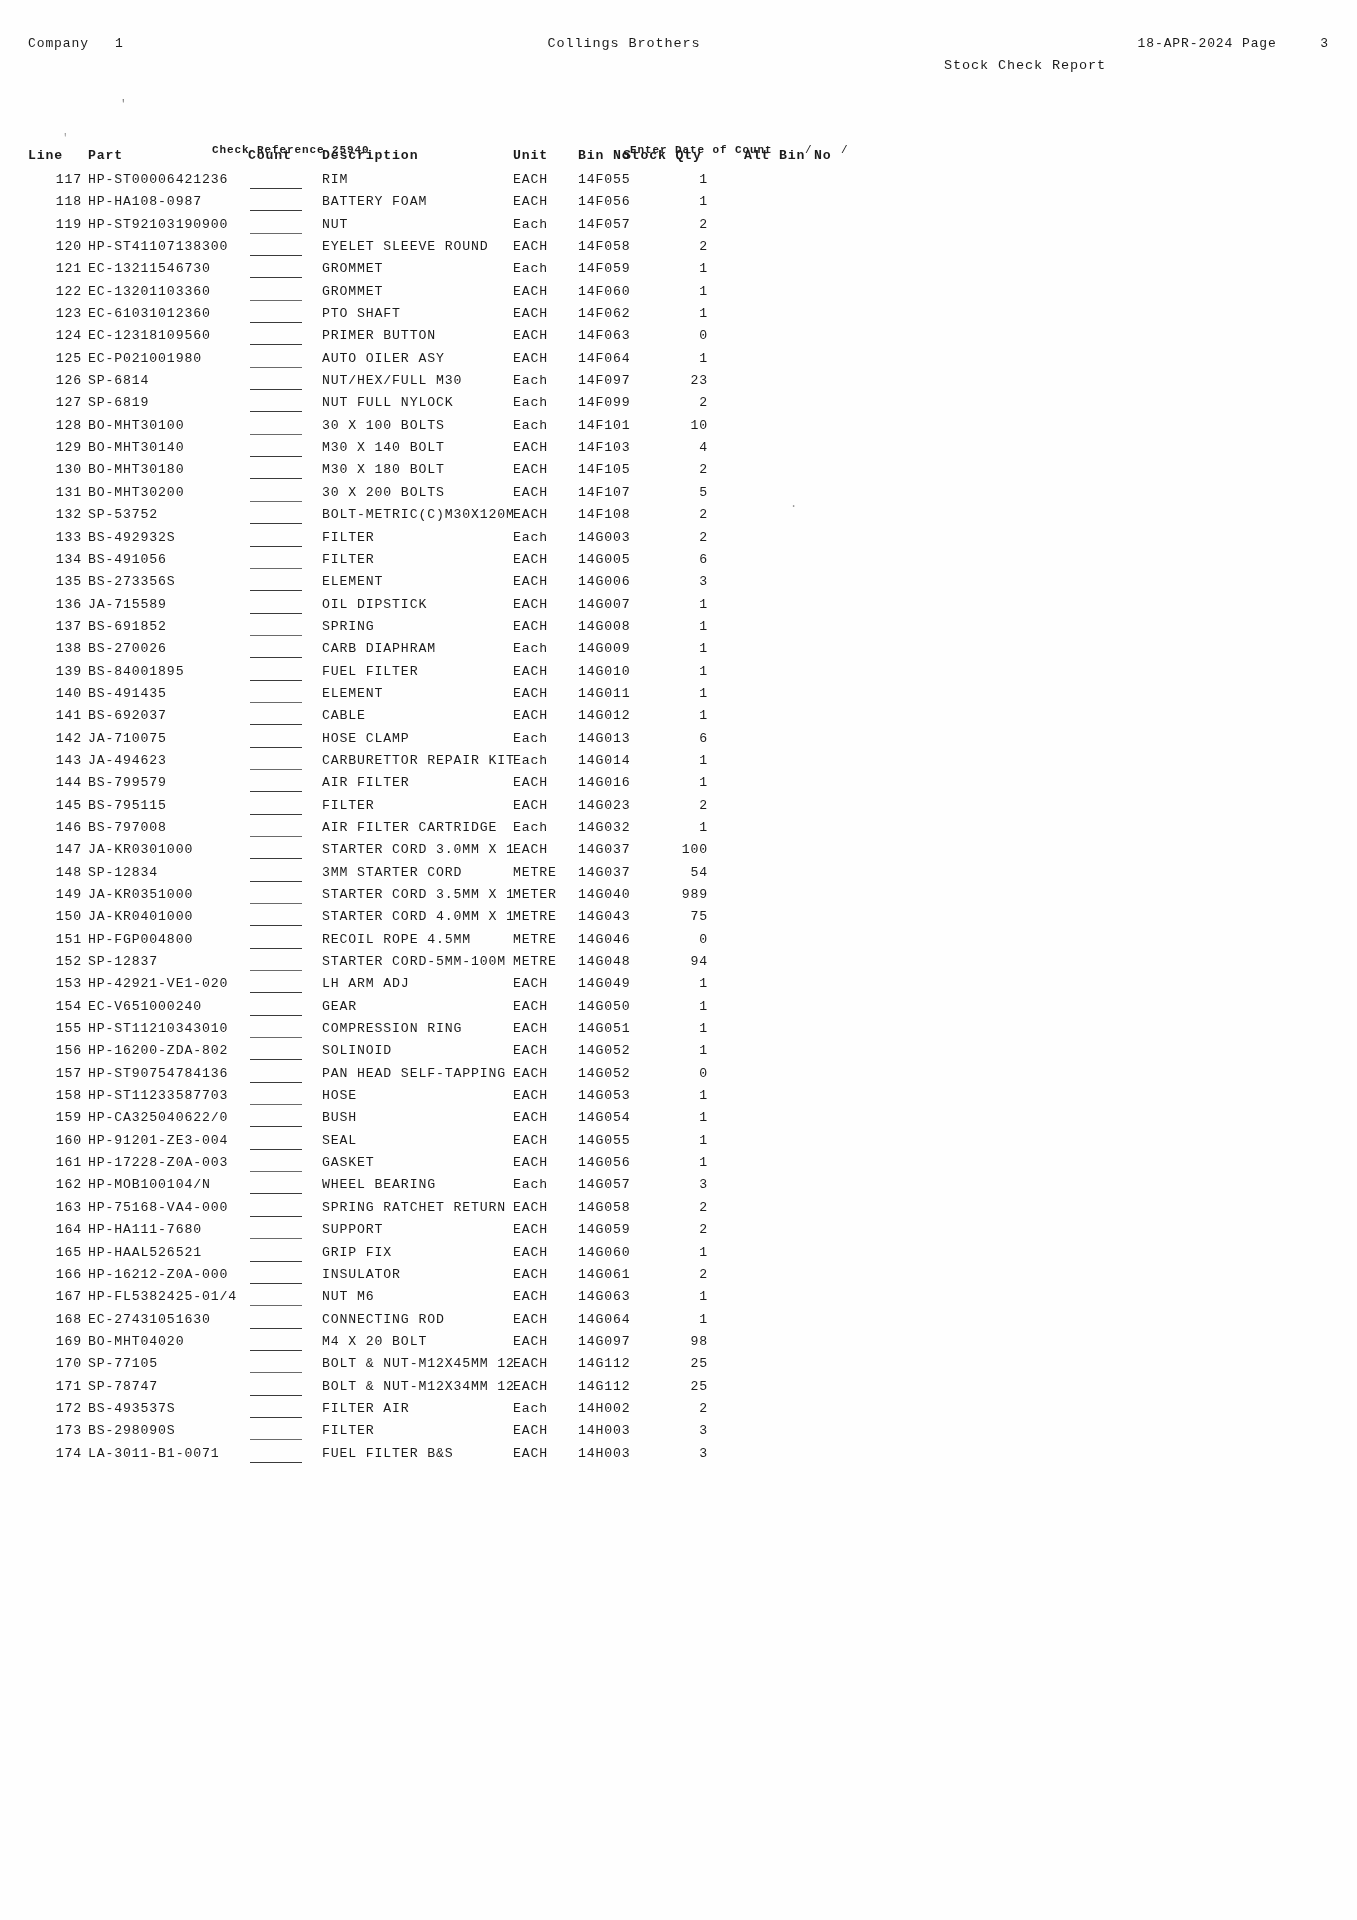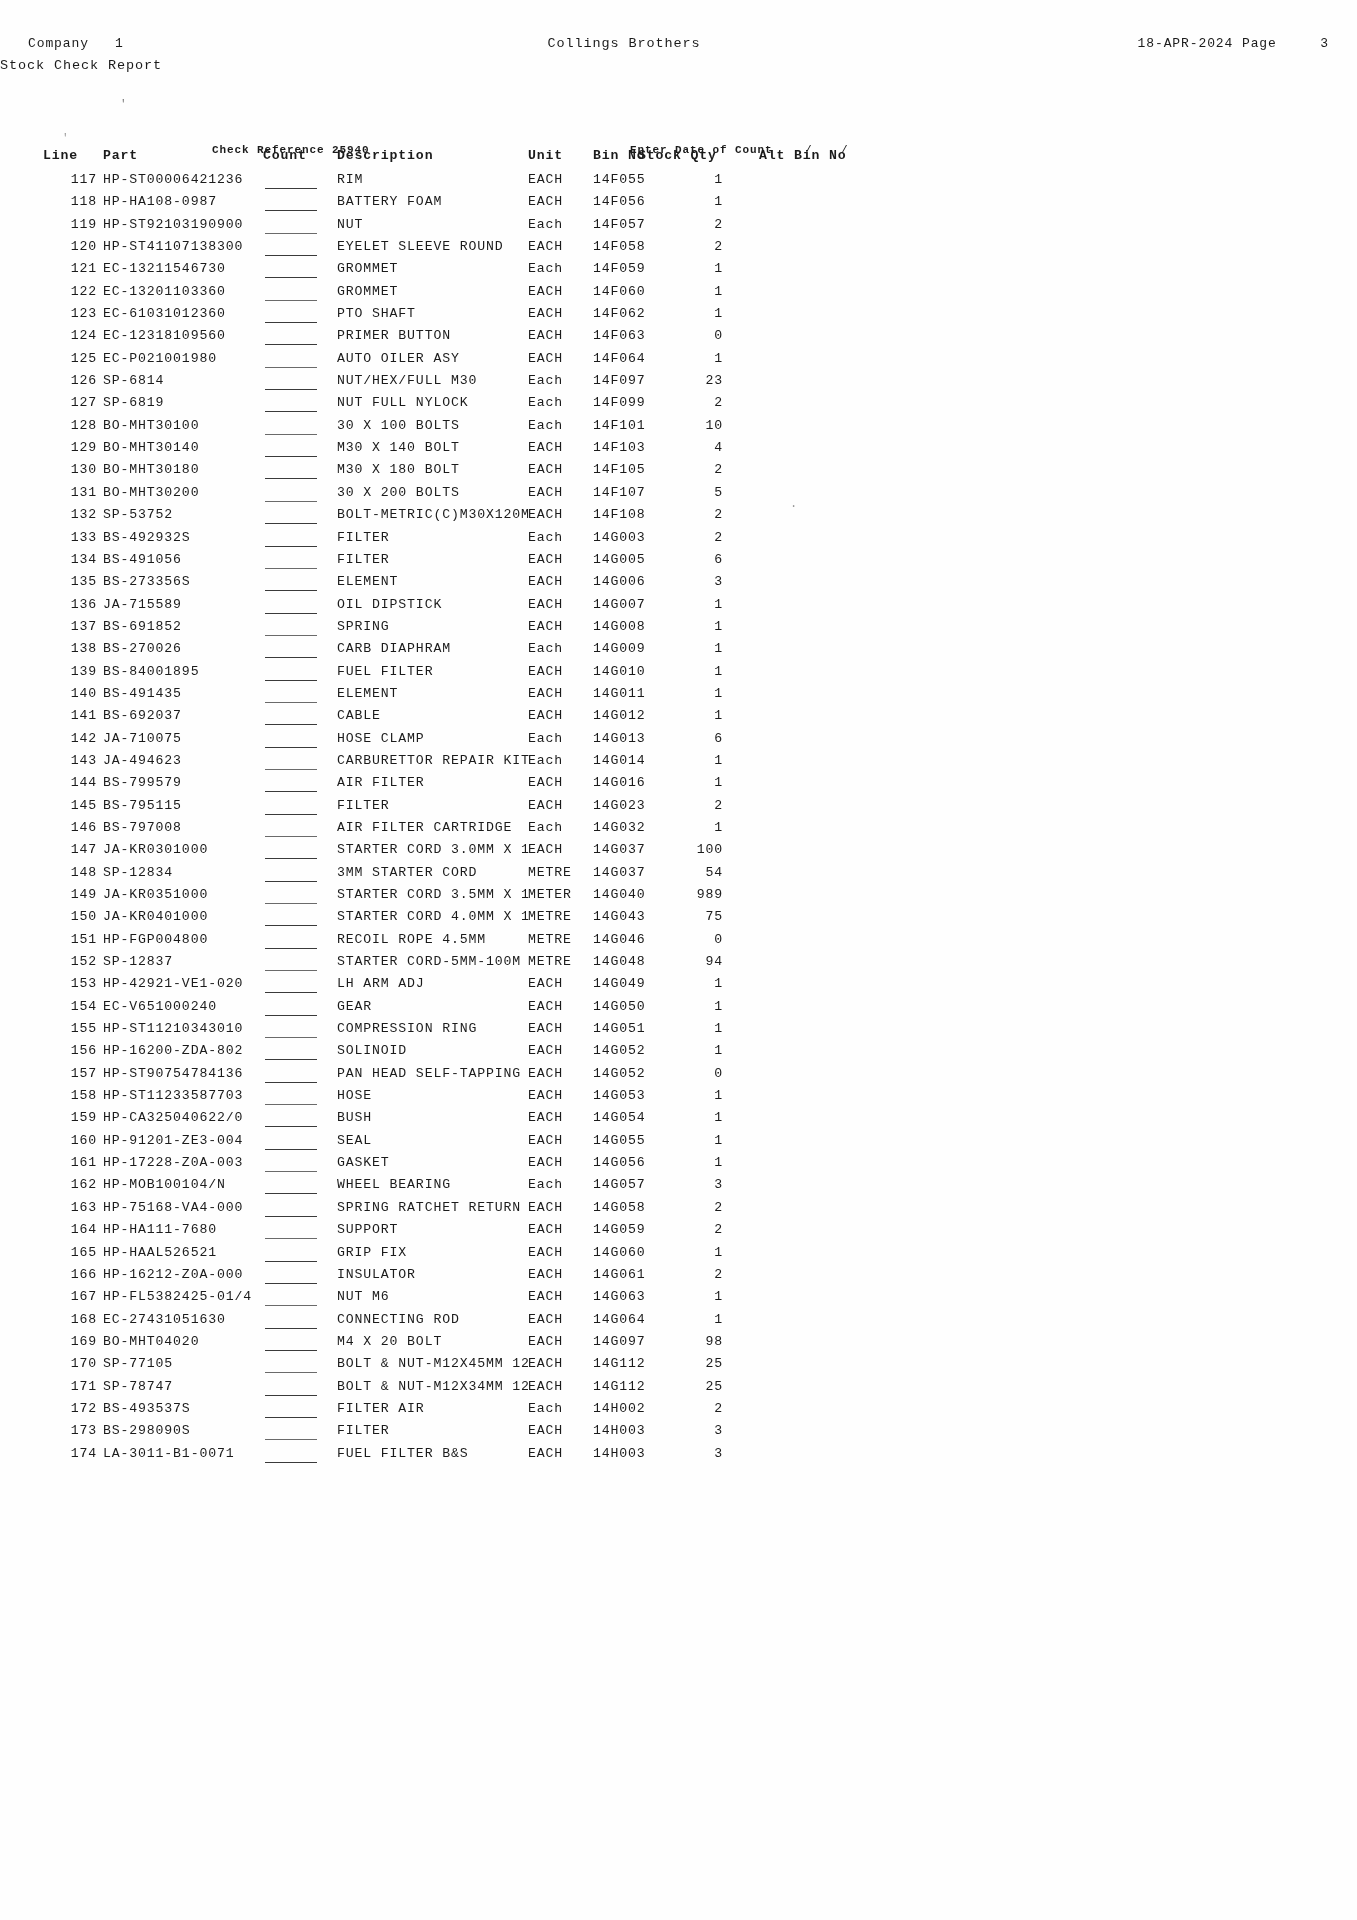--- a/index.html
+++ b/index.html
@@ -43,21 +43,21 @@
     left: 0; top: 0;
     width: 1248px;
     text-align: center;
     font-size: 13.5px;
     letter-spacing: 0.9px;
   }
   .hdr-sub {
     position: absolute;
     left: 0; top: 22px;
     width: 1106px;
-    text-align: left;
+    text-align: right;
     font-size: 13.5px;
     letter-spacing: 0.9px;
   }
   .hdr-right {
     position: absolute;
     right: 28px; top: 0;
     font-size: 13px;
     letter-spacing: 0.9px;
     white-space: pre;
   }
@@ -107,21 +107,20 @@
   }
 
   
   .table-wrap {
     position: absolute;
     top: 148px;
     left: 0;
     width: 1290px;
     font-size: 13.2px;
     letter-spacing: 0.85px;
-    margin-left: 15px;
   }
   .row {
     position: relative;
     height: 22.35px;
     white-space: nowrap;
   }
   .hrow { font-weight: bold; height: 24px; }
   .c {
     position: absolute;
     top: 0;

